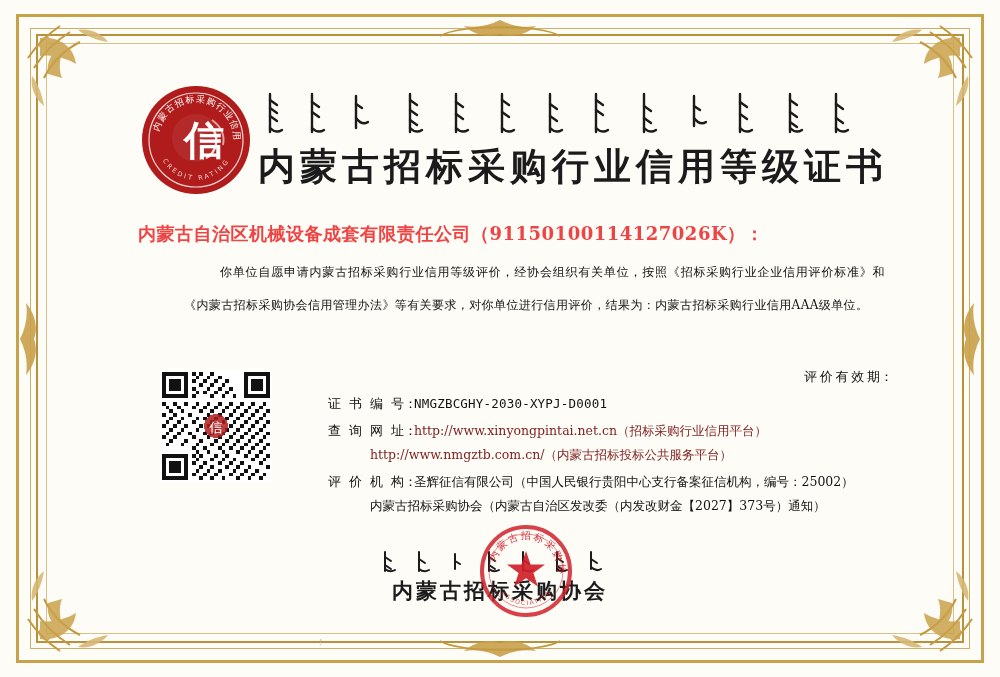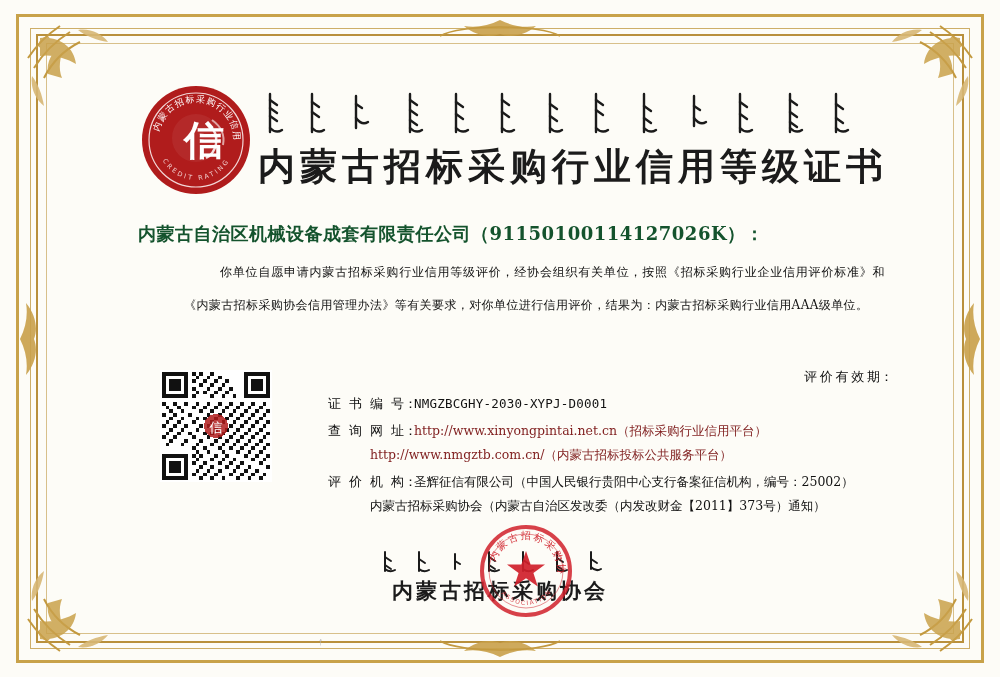--- a/index.html
+++ b/index.html
@@ -112,21 +112,21 @@
   .body-area {
     position: absolute;
     left: 138px;
     right: 115px;
     top: 222px;
   }
   .recipient {
     font-family: "DejaVu Serif", "Liberation Serif", serif;
     font-size: 18px;
     font-weight: bold;
-    color: #14532d;
+    color: #ef4444;
     margin-bottom: 10px;
     letter-spacing: 0.5px;
   }
   .para {
     font-family: "DejaVu Serif", "Liberation Serif", serif;
     font-size: 12px;
     line-height: 33px;
     color: #111;
     text-indent: 36px;
     text-align: justify;
@@ -704,21 +704,21 @@
         <span class="detail-colon">：</span>
         <span class="detail-value link">http://www.xinyongpintai.net.cn（招标采购行业信用平台）</span>
       </div>
       <div class="detail-sub link">http://www.nmgztb.com.cn/（内蒙古招标投标公共服务平台）</div>
 
       <div class="detail-row">
         <span class="detail-label">评价机构</span>
         <span class="detail-colon">：</span>
         <span class="detail-value">圣辉征信有限公司（中国人民银行贵阳中心支行备案征信机构，编号：25002）</span>
       </div>
-      <div class="detail-sub">内蒙古招标采购协会（内蒙古自治区发改委（内发改财金【2011】373号）通知）</div>
+      <div class="detail-sub">内蒙古招标采购协会（内蒙古自治区发改委（内发改财金【2027】373号）通知）</div>
 
     </div>
   </div>
 
   <div class="footer">
     <div class="mongolian-footer">
       <svg width="250" height="26" viewBox="0 0 250 26" xmlns="http://www.w3.org/2000/svg">
         <g stroke="#1b1b1b" stroke-width="2" fill="none" stroke-linecap="round">
           <g>
               <path d="M10 3 V22"></path>

